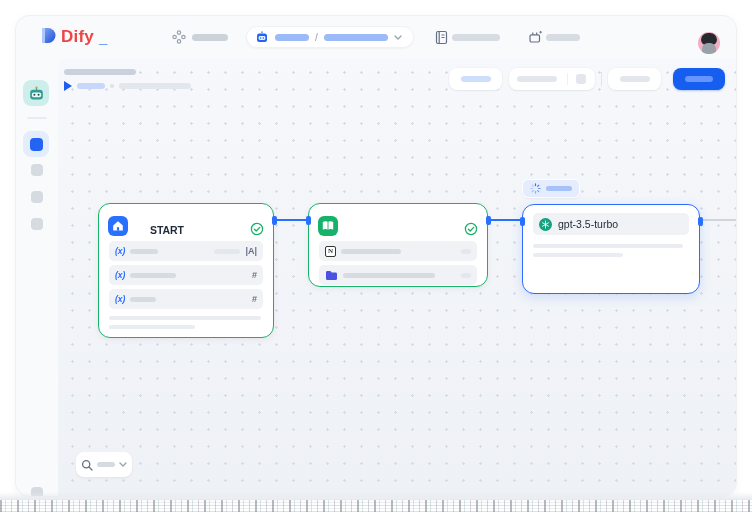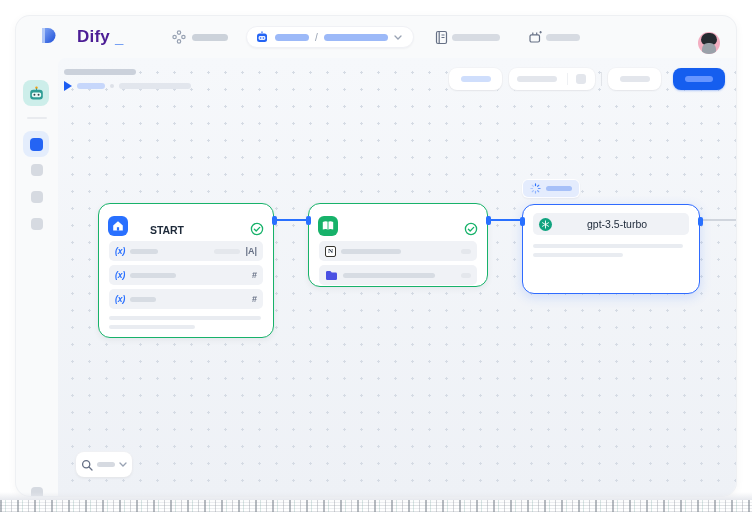--- a/index.html
+++ b/index.html
@@ -7,21 +7,21 @@
   body { position:relative; background:#ffffff; font-family:"Liberation Sans",sans-serif; overflow:hidden; }
 
   .window { position:absolute; left:16px; top:16px; width:720px; height:480px;
     background:#f9fafb; border-radius:14px; overflow:hidden;
     box-shadow:0 0 0 1px #eef0f3, 0 2px 10px rgba(16,24,40,.05); }
 
   
   .topbar { position:absolute; left:0; top:0; width:720px; height:42px; }
   .logo { position:absolute; left:24px; top:11px; display:flex; align-items:flex-end; gap:5px; }
   .logo-mark { width:16px; height:19px; }
-  .logo-text { font-size:17px; font-weight:800; color:#4c1d95; letter-spacing:.2px; line-height:19px;margin-left:16px; }
+  .logo-text { font-size:17px; font-weight:800; color:#ef4444; letter-spacing:.2px; line-height:19px; }
   .logo-caret { font-size:15px; font-weight:800; color:#155eef; line-height:17px; }
   .hdr-icon { position:absolute; color:#98a2b3; }
   .skel { border-radius:4px; }
   .sk-nav { position:absolute; left:176px; top:18px; width:36px; height:7px; background:#ccd2da; }
   .app-pill { position:absolute; left:230px; top:10px; width:168px; height:22px; background:#ffffff;
     border:1px solid #f0f1f5; border-radius:11px; display:flex; align-items:center; padding:0 8px; gap:6px;
     box-shadow:0 1px 2px rgba(16,24,40,.04); }
   .app-pill .sep { color:#98a2b3; font-size:10px; }
   .sk-blue-sm { width:34px; height:7px; background:#9cb9f8; border-radius:4px; }
   .sk-blue-lg { width:64px; height:7px; background:#9cb9f8; border-radius:4px; }
@@ -100,21 +100,21 @@
   .ml-auto { margin-left:auto; }
   .line { height:4px; border-radius:2px; background:#e9ecf1; margin-left:10px; }
 
   .notion { width:11px; height:11px; background:#fff; border:1px solid #37352f; border-radius:2px;
     font-size:7px; font-weight:700; color:#1d2939; display:flex; align-items:center; justify-content:center; flex:none;
     font-family:"Liberation Serif",serif; }
 
   .model-row { display:flex; align-items:center; gap:6px; height:22px; margin:0 10px; padding:0 6px;
     background:#f0f2f6; border-radius:5px; }
   .openai { width:13px; height:13px; border-radius:50%; background:#10a37f; display:flex; align-items:center; justify-content:center; flex:none; }
-  .model-name { font-size:10.5px; color:#1d2939;margin-left:29px; }
+  .model-name { font-size:10.5px; color:#1d2939; }
 
   .handle { position:absolute; width:5px; height:9px; border-radius:2px; background:#2970ff; top:12px; }
   .h-left { left:-3.5px; } .h-right { right:-3.5px; }
 
   .llm-badge { position:absolute; left:464px; top:121px; height:19px; padding:0 7px;
     background:#e4ecfd; border:1px solid rgba(255,255,255,.95); border-radius:6px;
     display:flex; align-items:center; gap:5px; box-shadow:0 1px 2px rgba(16,24,40,.05); }
   .sk-badge { width:26px; height:5px; background:#a6c0f8; border-radius:2.5px; }
 
   .zoom-ctl { position:absolute; left:18px; top:394px; width:56px; height:25px; background:#ffffff;

